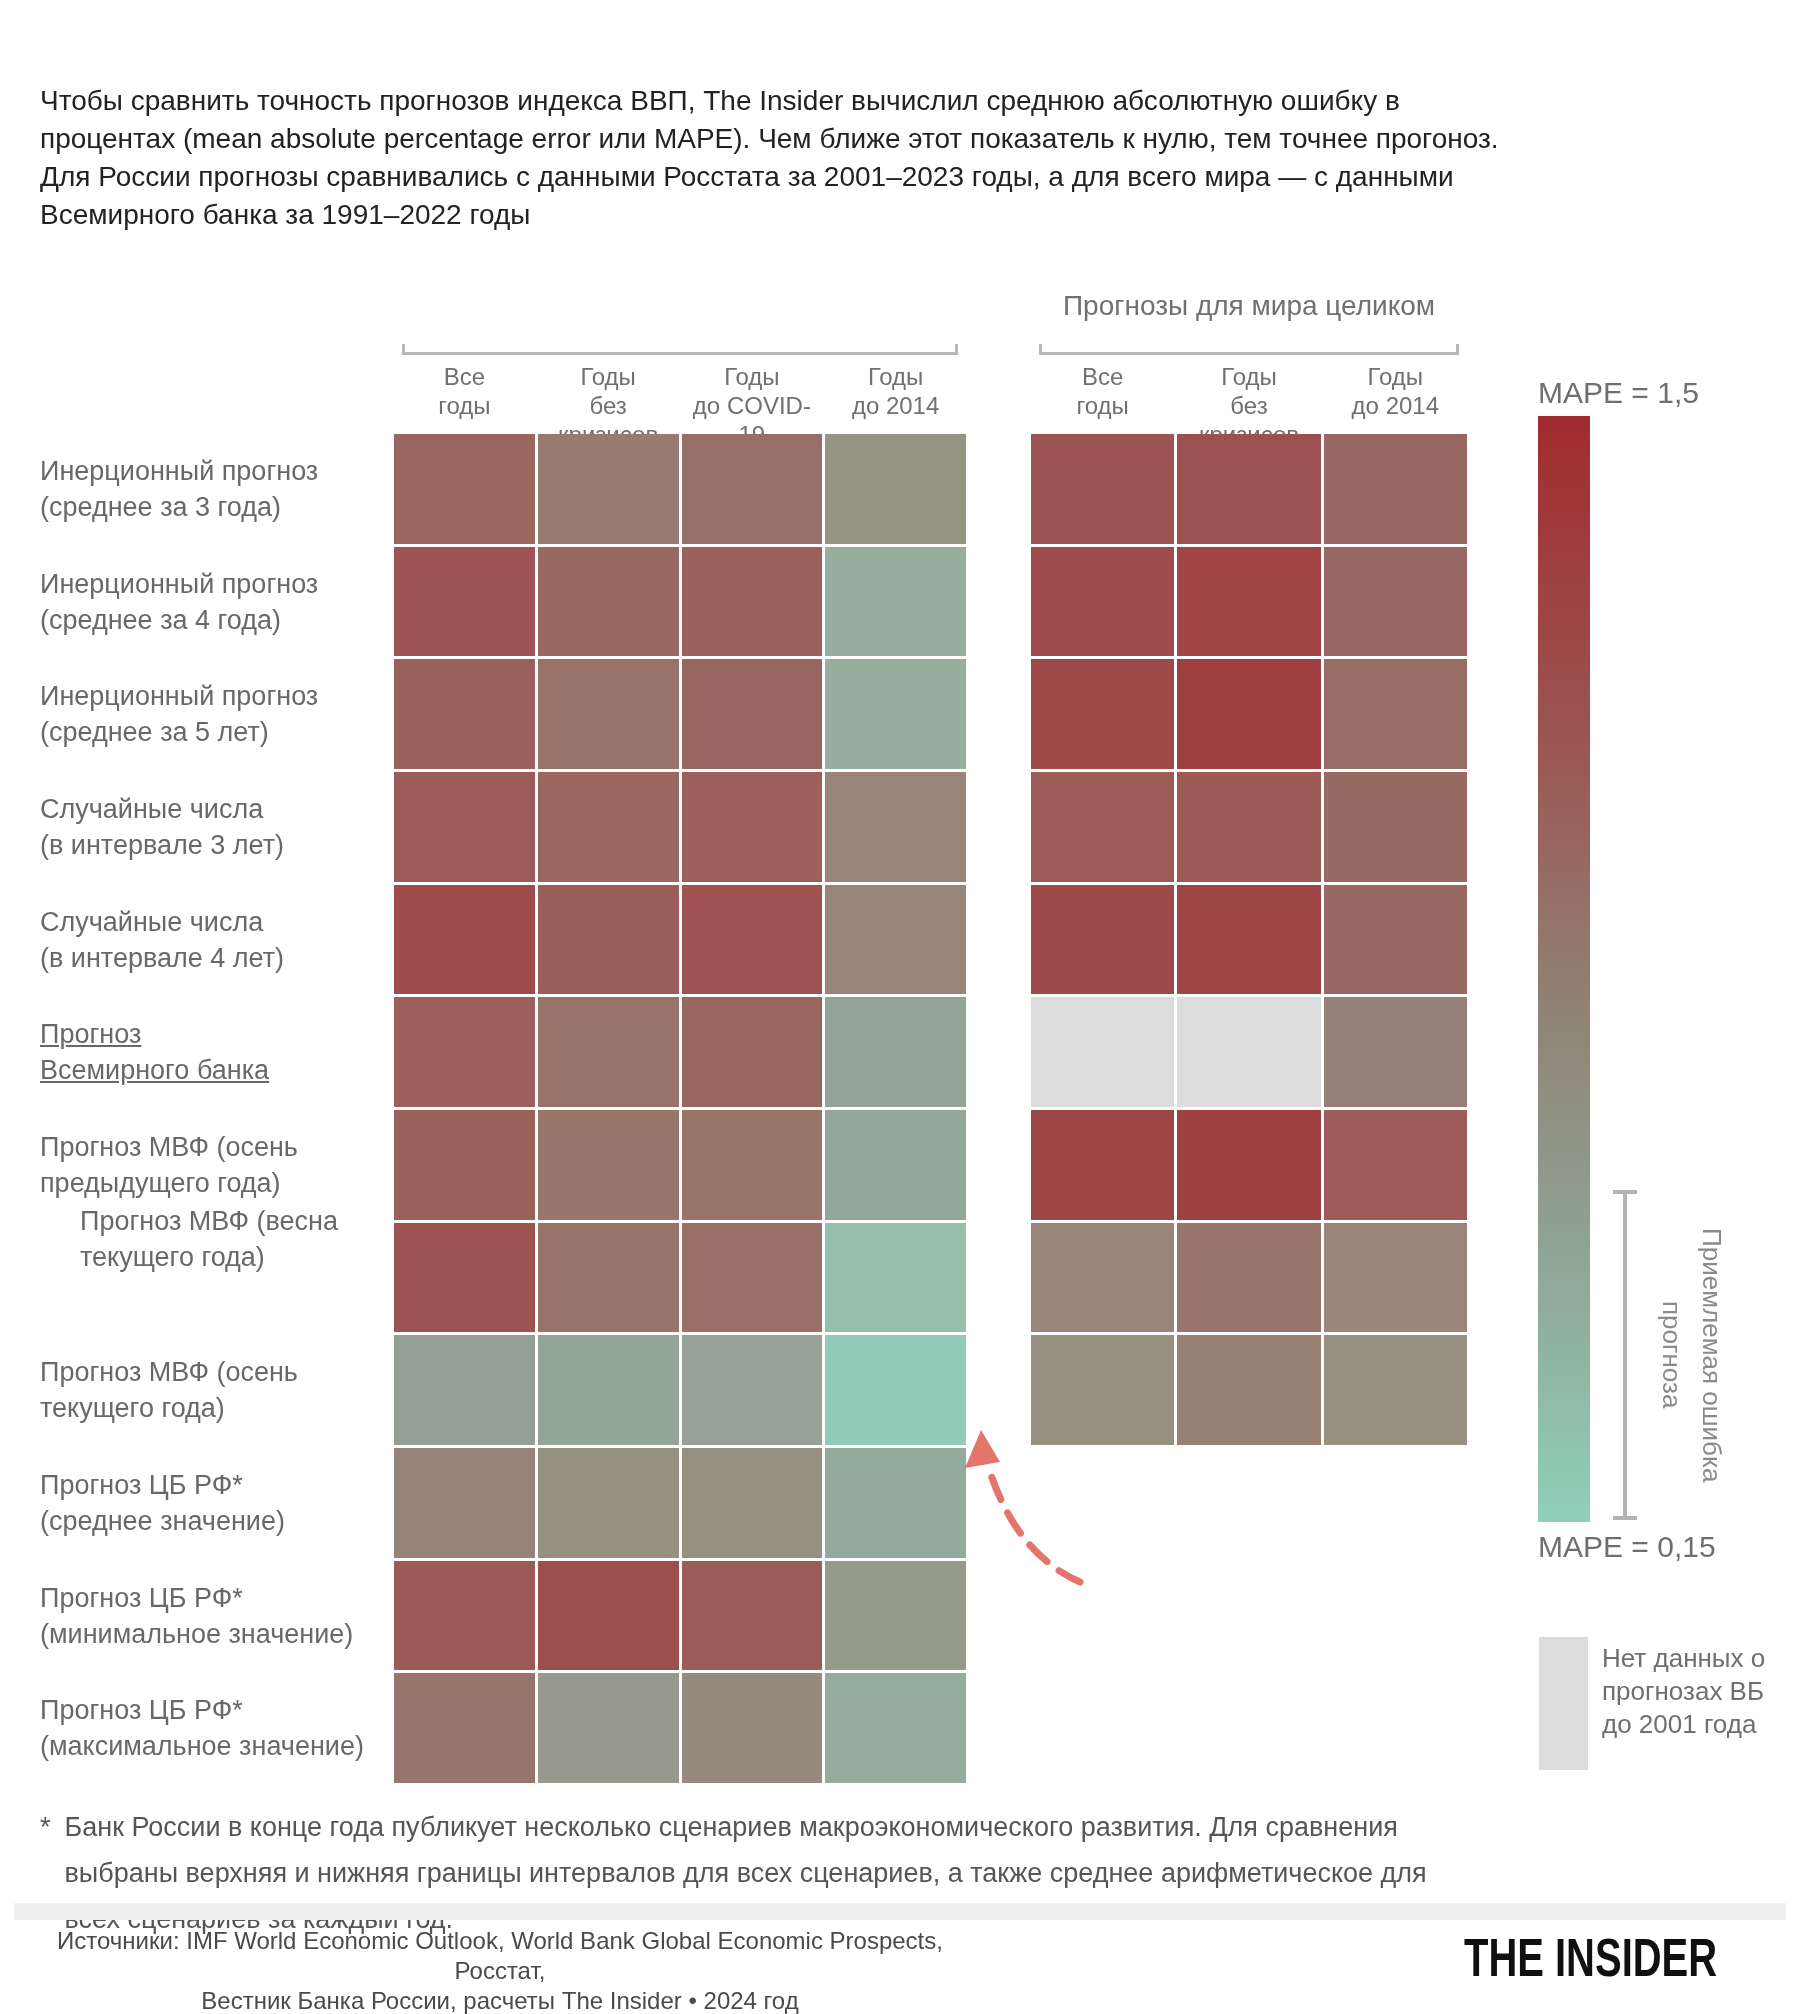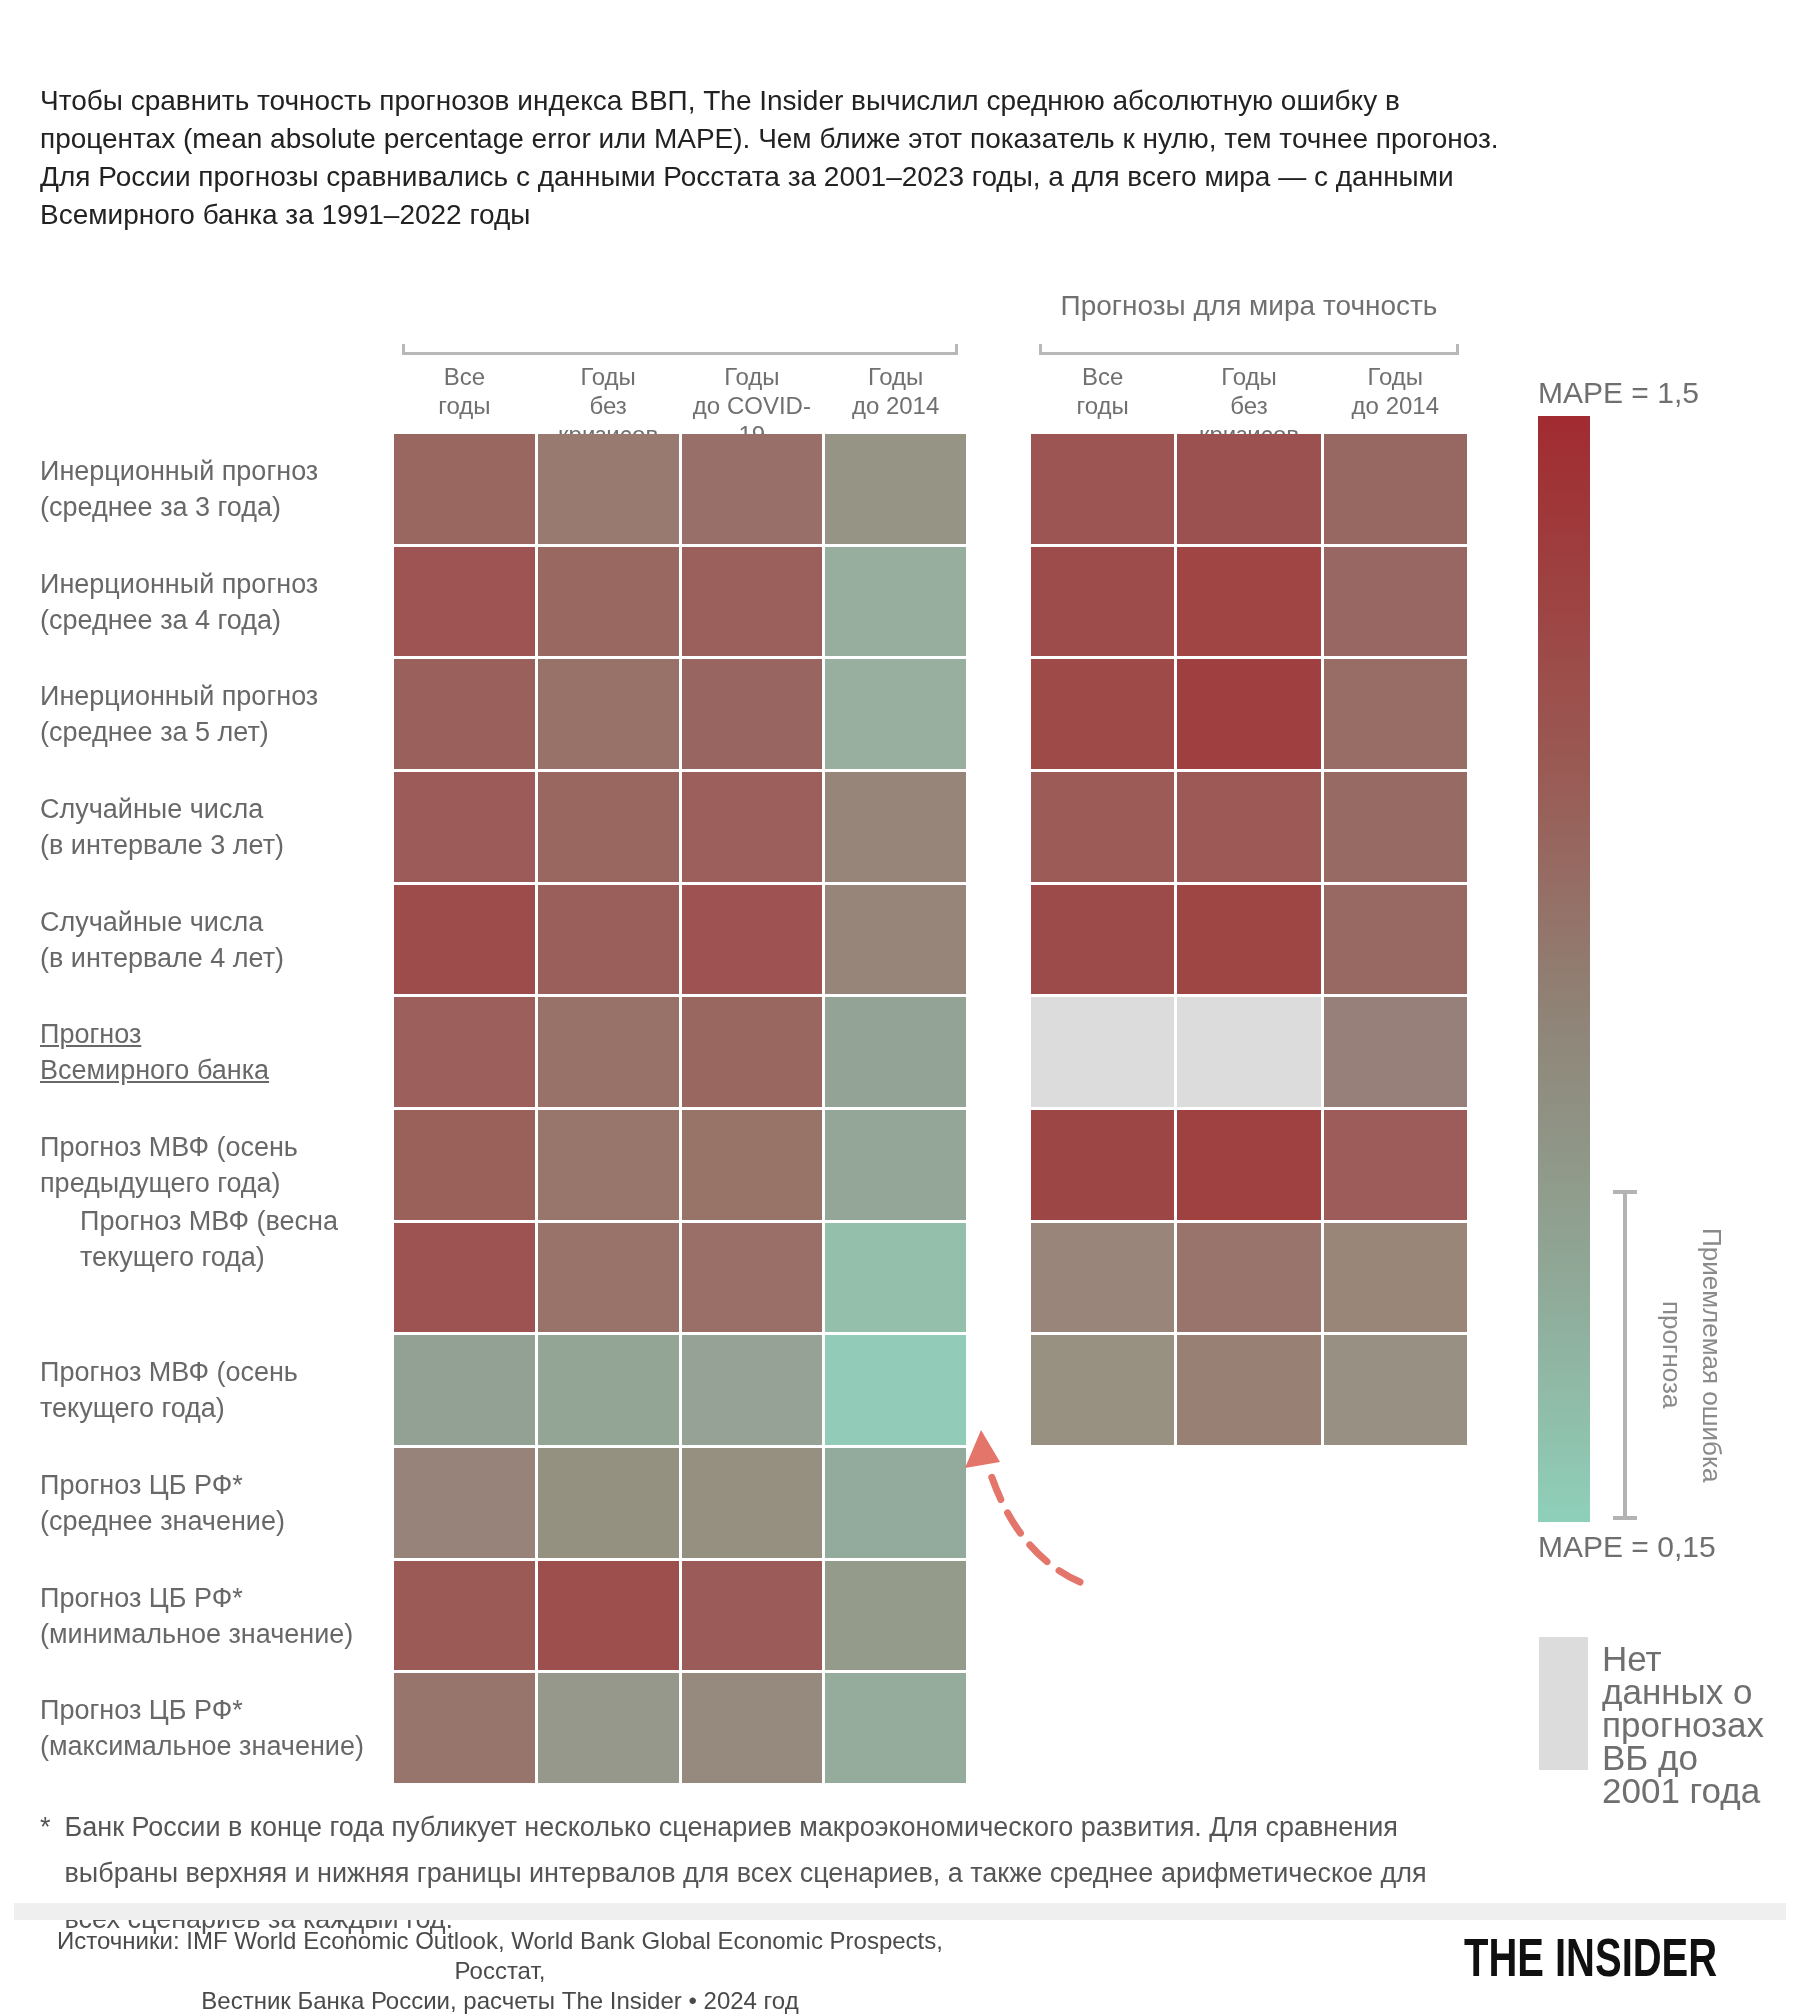--- a/index.html
+++ b/index.html
@@ -25,41 +25,41 @@
   .heatmap.world{left:1031px;top:434px;width:436px;height:1011px;
                  grid-template-columns:repeat(3,1fr);grid-template-rows:repeat(9,1fr);}
   .legend-label{font-size:30px;color:#6f6f6f;white-space:nowrap;}
   .gradient-bar{left:1538px;top:416px;width:52px;height:1106px;}
   .vbracket{left:1613px;top:1190px;width:24px;height:330px;box-sizing:border-box;
             border-top:4px solid #b3b3b3;border-bottom:4px solid #b3b3b3;}
   .vbracket::before{content:"";position:absolute;left:10px;top:0;width:4px;height:100%;background:#b3b3b3;}
   .acceptable-label{left:1652px;top:1190px;height:330px;writing-mode:vertical-rl;
             text-align:center;font-size:26px;line-height:40px;color:#8a8a8a;white-space:pre-line;}
   .nodata-swatch{left:1539px;top:1637px;width:49px;height:133px;}
-  .nodata-label{left:1602px;top:1642px;width:180px;font-size:35px;line-height:33px;color:#6f6f6f;}
+  .nodata-label{left:1602px;top:1642px;width:180px;font-size:26px;line-height:33px;color:#6f6f6f;}
   .annotation{left:1032px;top:1602px;width:452px;font-size:26px;line-height:35px;color:#8c8c8c;}
   .arrow-svg{left:948px;top:1420px;width:160px;height:180px;}
   .footnote{left:40px;top:1804px;width:1420px;display:flex;gap:14px;
             font-size:27px;line-height:46px;color:#555;}
   .footnote .marker{flex:none;}
   .divider{left:14px;top:1903px;width:1772px;height:17px;background:#efefef;}
   .sources{left:40px;top:1926px;width:920px;text-align:center;font-size:24px;line-height:30px;
            color:#4a4a4a;white-space:pre-line;}
   .logo{left:1464px;top:1926px;font-size:54px;font-weight:bold;color:#101010;
         transform:scaleX(0.74);transform-origin:0 50%;white-space:nowrap;}
 </style>
 </head>
 <body>
 
 <div class="canvas">
 
   <div class="abs intro">Чтобы сравнить точность прогнозов индекса ВВП, The Insider вычислил среднюю абсолютную ошибку в процентах (mean absolute percentage error или MAPE). Чем ближе этот показатель к нулю, тем точнее прогоноз. Для России прогнозы сравнивались с данными Росстата за 2001–2023 годы, а для всего мира — с данными Всемирного банка за 1991–2022 годы</div>
 
   <div class="abs hbracket russia"></div>
-  <div class="abs group-header world">Прогнозы для мира точность</div>
+  <div class="abs group-header world">Прогнозы для мира целиком</div>
   <div class="abs hbracket world"></div>
 
   <div>
       <div class="abs col-label" style="left: 394px; width: 140.75px;">Все
 годы</div>
       <div class="abs col-label" style="left: 537.75px; width: 140.75px;">Годы
 без кризисов</div>
       <div class="abs col-label" style="left: 681.5px; width: 140.75px;">Годы
 до COVID-19</div>
       <div class="abs col-label" style="left: 825.25px; width: 140.75px;">Годы

